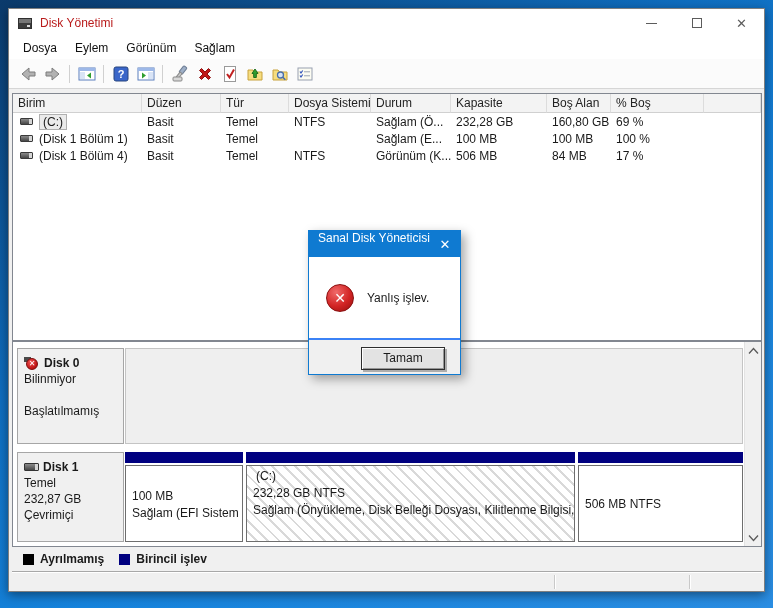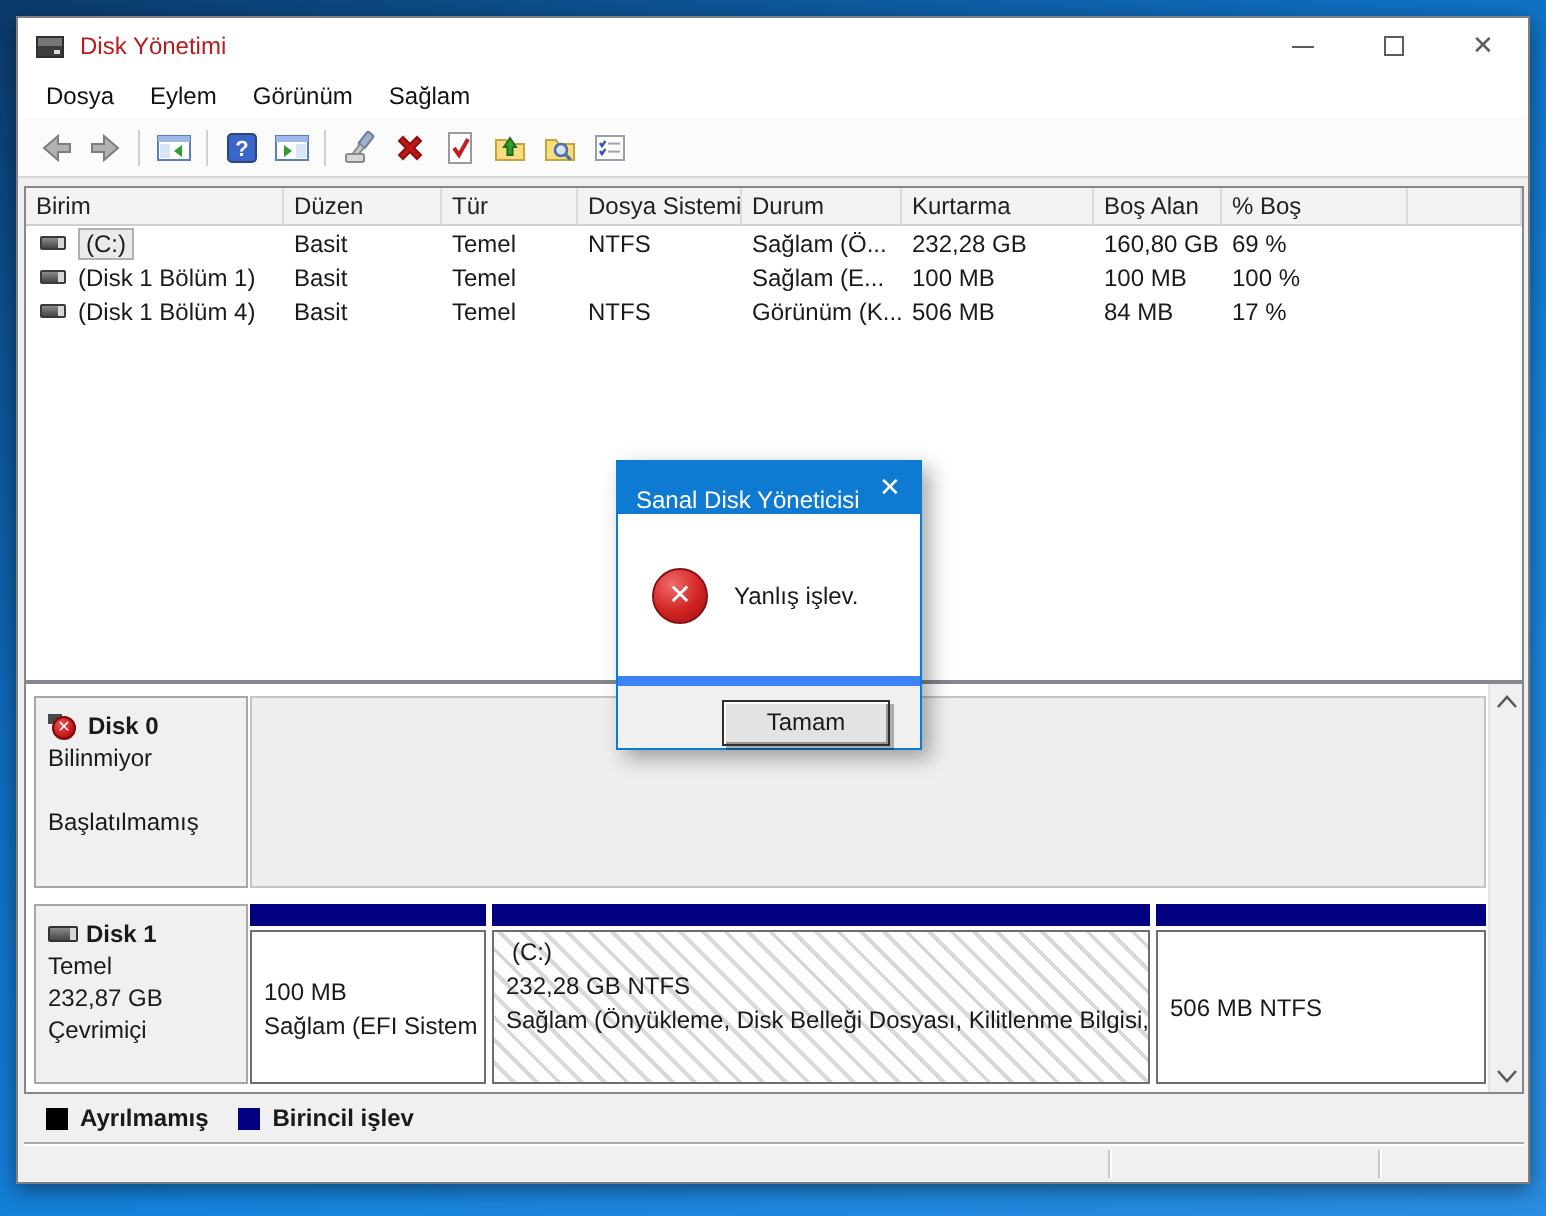--- a/index.html
+++ b/index.html
@@ -75,27 +75,27 @@
   
   .legend { position:absolute; left:3px; top:540px; width:750px; height:20px; display:flex; align-items:center; gap:6px; padding-left:11px;font-weight:bold; }
   .swatch { width:11px; height:11px; flex:none; }
   .sw-black { background:#000000; }
   .sw-navy { background:#000080; margin-left:9px; }
   .statusbar { position:absolute; left:3px; top:562px; width:750px; height:20px; background:#f0f0f0; border-top:1px solid #a8a8a8; box-shadow:inset 0 1px 0 #ffffff; }
   .sb-div { position:absolute; top:3px; bottom:2px; width:1px; background:#c9c9c9; box-shadow:1px 0 0 #ffffff; }
 
   
   .dialog { position:absolute; left:308px; top:230px; width:153px; height:145px; background:#fff; border:1px solid #0f7ad1; box-shadow:4px 4px 10px rgba(0,0,0,.35); z-index:10; }
-  .dlg-title { height:26px; background:#0f7ad1; color:#fff; display:flex; align-items:flex-end; padding-left:9px; font-size:12px; }
+  .dlg-title { height:26px; background:#0f7ad1; color:#fff; display:flex; align-items:flex-start; padding-left:9px; font-size:12px; }
   .dlg-close { position:absolute; right:0; top:0; width:30px; height:26px; display:flex; align-items:center; justify-content:center; color:#fff; font-size:13px; }
   .dlg-body { height:81px; display:flex; align-items:center; padding-left:17px; gap:13px; background:#fff; }
   .err-ico { width:28px; height:28px; border-radius:50%; flex:none;
     background:radial-gradient(circle at 35% 28%, #f06a6a, #d22424 55%, #960e0e); border:1px solid #8a0f0f;
     color:#fff; font-weight:bold; font-size:14px; display:flex; align-items:center; justify-content:center; }
-  .dlg-footer { height:36px; background:#f0f0f0; border-top:5px solid #3b82f6; position:relative; }
+  .dlg-footer { height:36px; background:#f0f0f0; border-top:2px solid #3b82f6; position:relative; }
   .ok-btn { position:absolute; left:52px; top:7px; width:84px; height:23px; background:#e3e3e3; border:1px solid #2e2e2e;
     box-shadow:inset 1px 1px 0 #ffffff, inset -1px -1px 0 #969696, 2px 2px 0 rgba(0,0,0,.28);
     font-size:12px; text-align:center; line-height:21px; }
 </style>
 </head>
 <body>
 
 <div class="desktop">
 
   <div class="window">
@@ -199,21 +199,21 @@
       </div>
     </div>
 
     <div class="volume-pane">
       <div class="vrow vhead">
         <div class="vc c0">Birim</div>
         <div class="vc c1">Düzen</div>
         <div class="vc c2">Tür</div>
         <div class="vc c3">Dosya Sistemi</div>
         <div class="vc c4">Durum</div>
-        <div class="vc c5">Kurtarma</div>
+        <div class="vc c5">Kapasite</div>
         <div class="vc c6">Boş Alan</div>
         <div class="vc c7">% Boş</div>
         <div class="vc c8"></div>
       </div>
 
       <div class="vrow">
         <div class="vc c0" style="display:flex;align-items:center;">
             <span class="vol-ico"></span>
             <span class="cell-sel">(C:)</span>
           </div>

